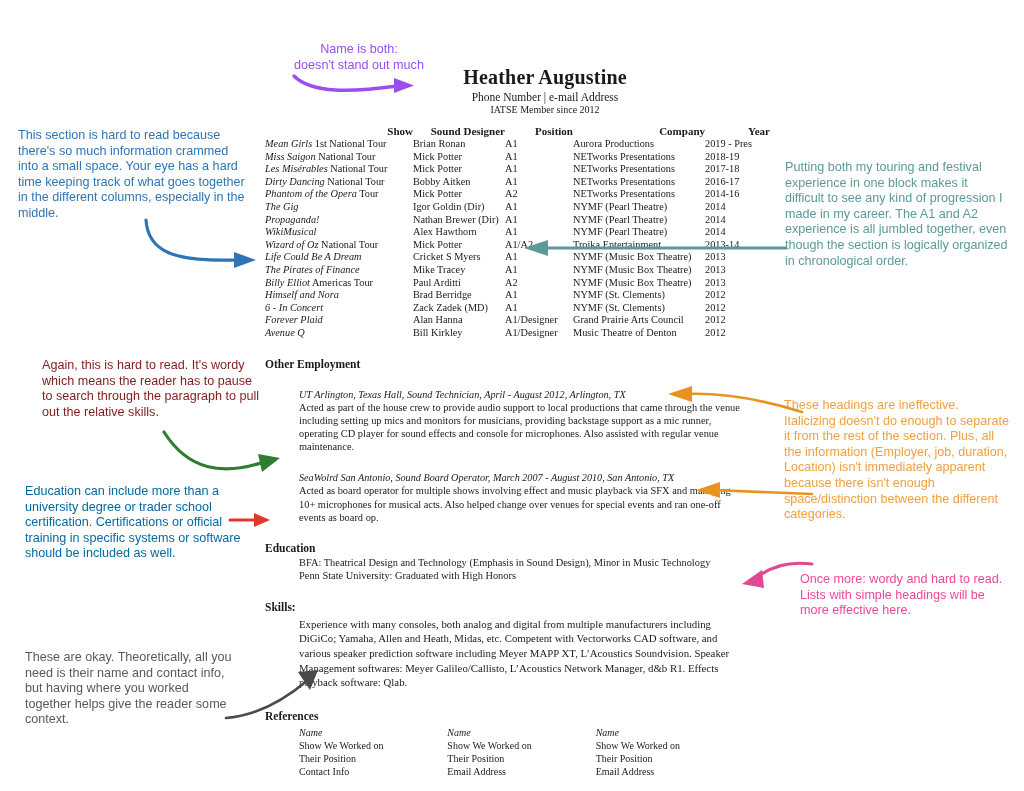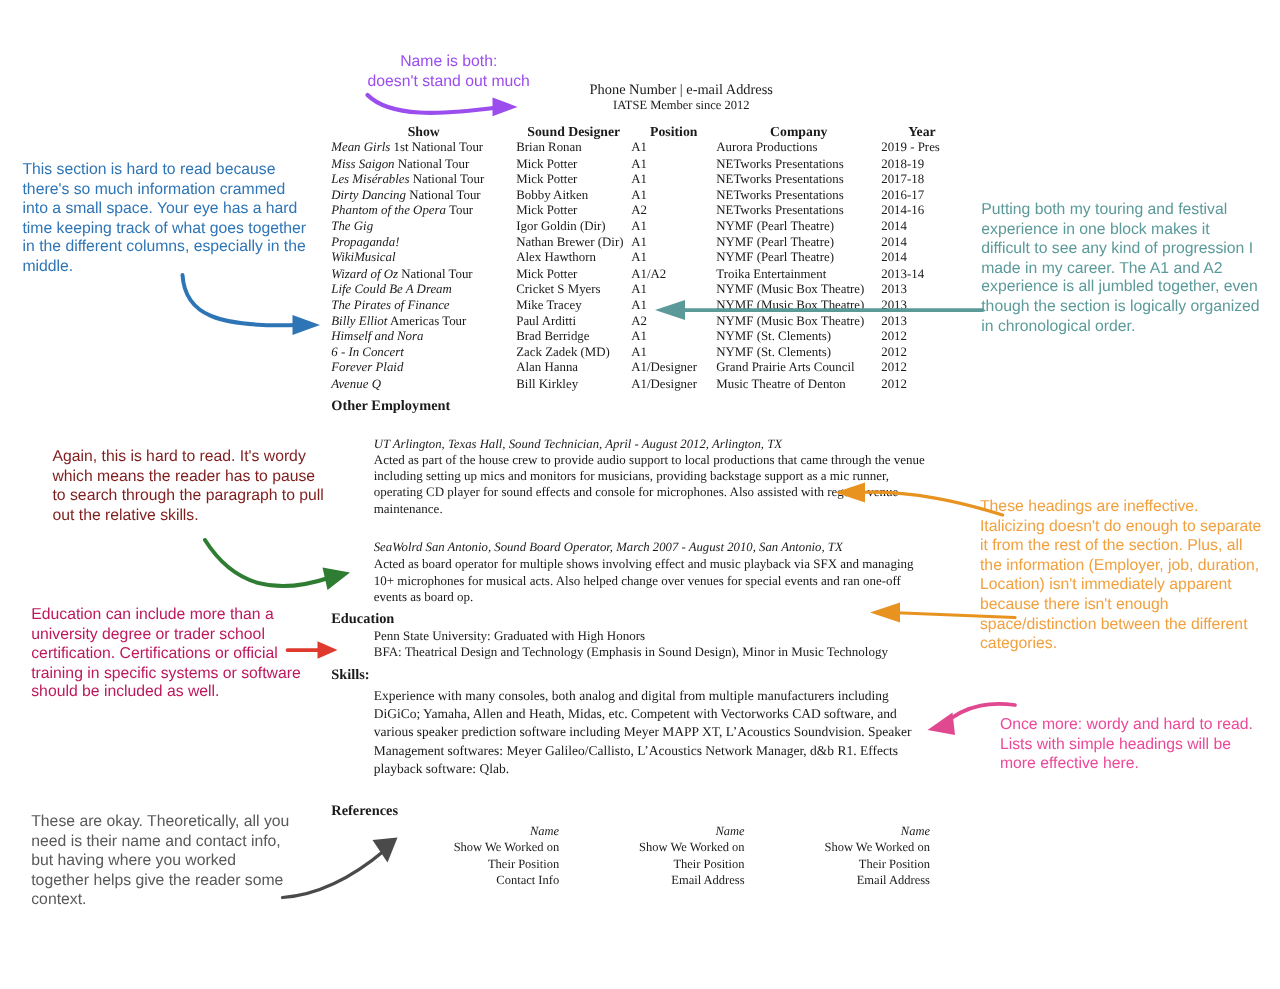--- a/index.html
+++ b/index.html
@@ -18,63 +18,64 @@
   .res-name{
     font-family:"Liberation Serif", serif;
     font-weight:bold;font-size:20px;letter-spacing:.2px;
     text-align:center;margin:0 0 2px 0;line-height:1.15;
     padding-left:55px;
   }
   .res-contact{font-size:11.5px;text-align:center;margin:0 0 1px 0;padding-left:55px;}
   .res-iatse{font-size:10px;text-align:center;margin:0 0 10px 0;padding-left:55px;}
 
   .sec-head{font-weight:bold;font-size:11.5px;margin:0 0 2px 0;}
-  .sec-head.tight{margin-top:4px;}
+  .sec-head.tight{margin-top:18px;}
 
   table.exp{border-collapse:collapse;width:100%;font-size:10.3px;table-layout:fixed;}
   table.exp col.c0{width:148px;}
   table.exp col.c1{width:92px;}
   table.exp col.c2{width:68px;}
   table.exp col.c3{width:132px;}
   table.exp col.c4{width:65px;}
-  table.exp th{font-weight:bold;text-align:center;font-size:11px;padding:0 0 1px 0;vertical-align:bottom;}
+  table.exp th{font-weight:bold;text-align:right;font-size:11px;padding:0 0 1px 0;vertical-align:bottom;}
   table.exp td{text-align:left;padding:0;line-height:12.6px;white-space:nowrap;}
   .showcell i{font-style:italic;}
 
   .emp-block{margin:18px 0 0 0;}
   .emp-head{font-style:italic;font-size:10.2px;margin:0 0 0 34px;line-height:13px;}
   .emp-body{font-size:10.4px;margin:0 0 0 34px;line-height:13.2px;width:450px;}
 
   .edu-line{font-size:10.4px;margin:0 0 0 34px;line-height:13.4px;}
   .skills-body{font-size:10.8px;margin:4px 0 0 34px;line-height:14.6px;width:440px;}
 
   .refs{display:flex;margin:4px 0 0 34px;width:445px;}
-  .ref{flex:1;text-align:right;font-size:10px;line-height:13px;}
+  .ref{flex:1;text-align:left;font-size:10px;line-height:13px;}
   .ref .rname{font-style:italic;}
 
   
   .anno{position:absolute;font-family:"Liberation Sans", sans-serif;font-size:12.6px;line-height:15.6px;}
   .anno.blue{color:#2E75B6;}
   .anno.green{color:#7f1d1d;}
-  .anno.red{color:#be185d;}
+  .anno.red{color:#0369a1;}
   .anno.grey{color:#595959;}
   .anno.teal{color:#5C9A9A;}
   .anno.orange{color:#F2A03D;}
   .anno.pink{color:#EC4899;}
   .anno.purple{color:#9B4DEE;text-align:center;}
 
   svg.arrow{position:absolute;overflow:visible;}
 </style>
 </head>
 <body>
 
 <div class="stage">
 
   <div class="resume">
 
+    <div class="res-name">Heather Augustine</div>
     <div class="res-contact">Phone Number  |  e-mail Address</div>
     <div class="res-iatse">IATSE Member since 2012</div>
 
 
     <table class="exp">
       <colgroup>
           <col class="c0">
           <col class="c1">
           <col class="c2">
           <col class="c3">
@@ -211,22 +212,22 @@
           <div class="emp-head">UT Arlington, Texas Hall,   Sound Technician,  April - August 2012,  Arlington, TX</div>
           <div class="emp-body">Acted as part of the house crew to provide audio support to local productions that came through the venue including setting up mics and monitors for musicians, providing backstage support as a mic runner, operating CD player for sound effects and console for microphones. Also assisted with regular venue maintenance.</div>
         </div>
         <div class="emp-block">
           <div class="emp-head">SeaWolrd San Antonio,   Sound Board Operator,  March 2007 - August 2010,  San Antonio, TX</div>
           <div class="emp-body">Acted as board operator for multiple shows involving effect and music playback via SFX and managing 10+ microphones for musical acts. Also helped change over venues for special events and ran one-off events as board op.</div>
         </div>
       </div>
 
     <div class="sec-head tight">Education</div>
+    <div class="edu-line">BFA:  Theatrical Design and Technology  (Emphasis in Sound Design), Minor in Music Technology</div>
     <div class="edu-line">Penn State University:  Graduated with High Honors</div>
-    <div class="edu-line">BFA:  Theatrical Design and Technology  (Emphasis in Sound Design), Minor in Music Technology</div>
 
     <div class="sec-head tight">Skills:</div>
     <div class="skills-body">Experience with many consoles, both analog and digital from multiple manufacturers including DiGiCo; Yamaha, Allen and Heath, Midas, etc. Competent with Vectorworks CAD software, and various speaker prediction software including Meyer MAPP XT, L’Acoustics Soundvision. Speaker Management softwares: Meyer Galileo/Callisto, L’Acoustics Network Manager, d&amp;b R1. Effects playback software: Qlab.</div>
 
     <div class="sec-head" style="margin-top:20px">References</div>
     <div class="refs" id="refs-host">
         <div class="ref">
           <div class="rname">Name</div>
           <div>Show We Worked on</div>
           <div>Their Position</div>

